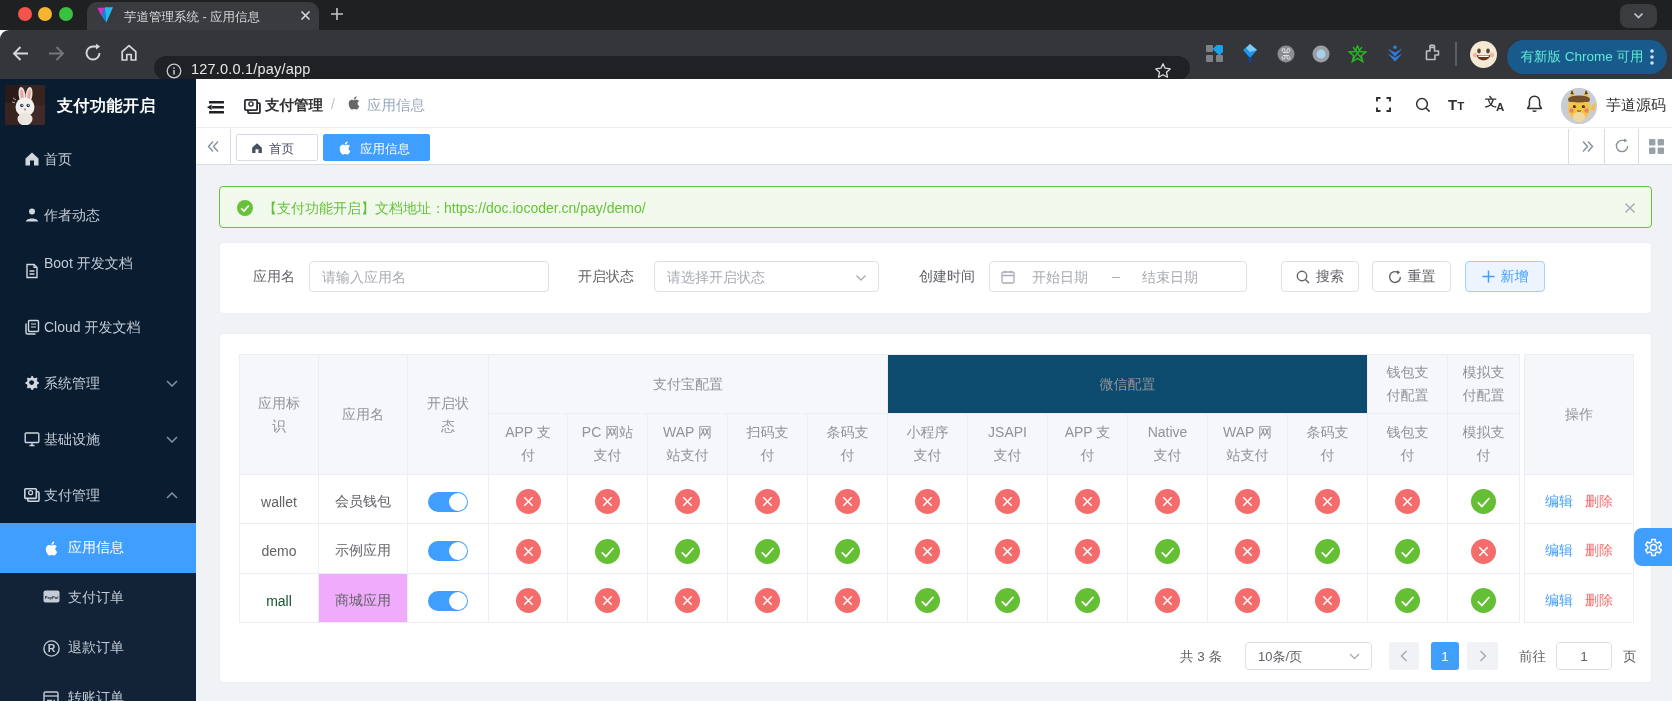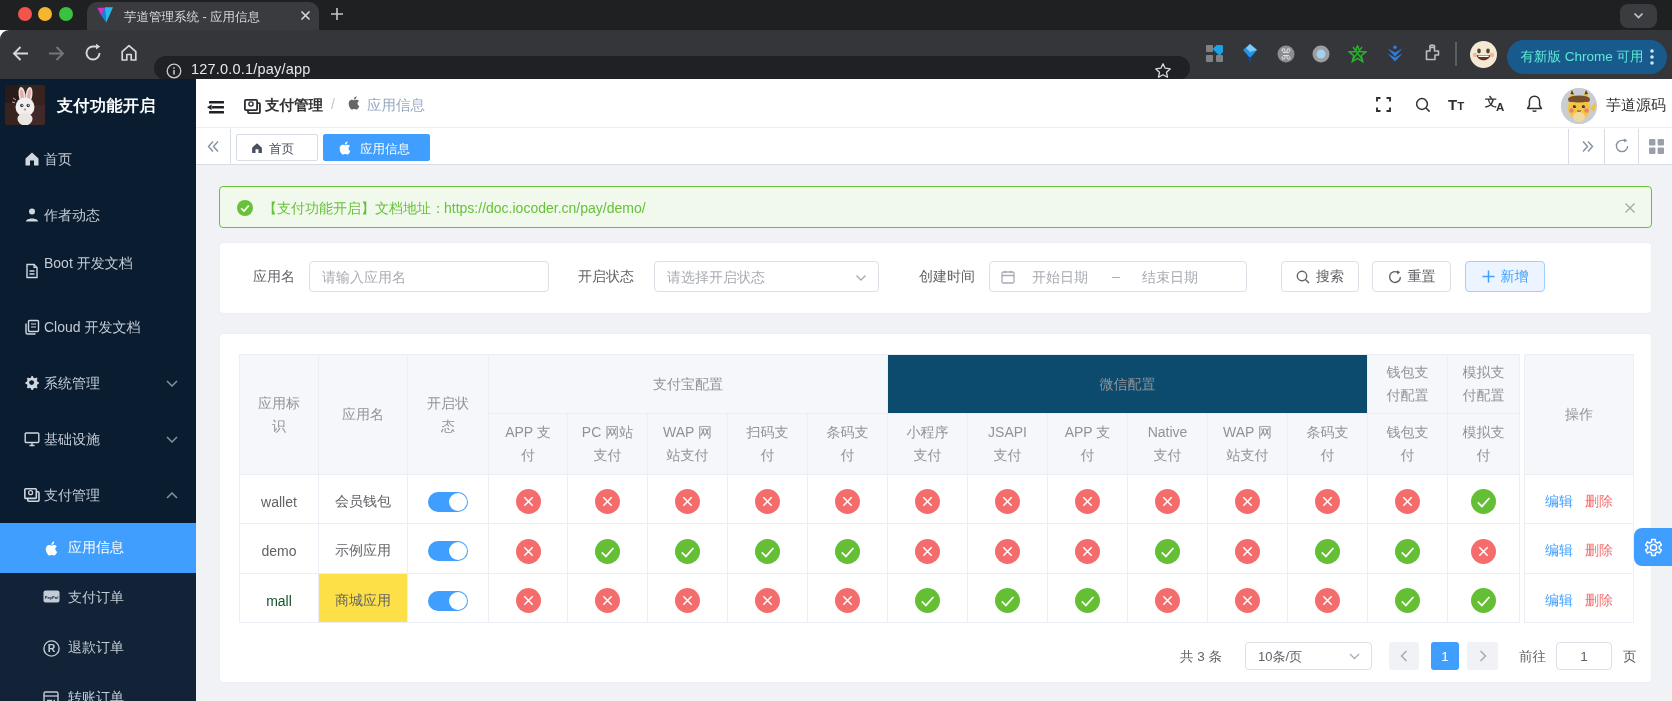--- a/index.html
+++ b/index.html
@@ -608,21 +608,21 @@
         <svg width="25" height="25" viewBox="0 0 25 25">
           <circle cx="12.5" cy="12.5" r="12.5" fill="#f56c6c"></circle>
           <path d="M8.3 8.3 L16.7 16.7 M16.7 8.3 L8.3 16.7" stroke="#fff" stroke-width="1.5"></path>
         </svg>
       </div>
       <div class="abs fx" style="left:1305px;top:190px;width:109px;height:50px;background:#fff;border-right:1px solid #ebeef5;border-bottom:1px solid #ebeef5;color:#606266;font-size:14px;padding-top:5px;">
         <span style="color:#409eff;">编辑</span>
         <span style="color:#f56c6c;margin-left:12px;">删除</span>
       </div>
       <div class="abs fx" style="left:20px;top:240px;width:79px;height:49px;background:#fff;border-right:1px solid #ebeef5;border-bottom:1px solid #ebeef5;color:#14532d;font-size:14px;padding-top:5px;">mall</div>
-      <div class="abs fx" style="left:99px;top:240px;width:89px;height:49px;background:#fde047;border-right:1px solid #ebeef5;border-bottom:1px solid #ebeef5;color:#606266;font-size:14px;padding-top:5px;">商城应用</div>
+      <div class="abs fx" style="left:99px;top:240px;width:89px;height:49px;background:#f0abfc;border-right:1px solid #ebeef5;border-bottom:1px solid #ebeef5;color:#606266;font-size:14px;padding-top:5px;">商城应用</div>
       <div class="abs fx" style="left:188px;top:240px;width:81px;height:49px;background:#fff;border-right:1px solid #ebeef5;border-bottom:1px solid #ebeef5;color:#606266;font-size:14px;padding-top:5px;">
         <div style="width:40px;height:20px;background:#409eff;border-radius:10px;position:relative;">
           <div style="position:absolute;right:1px;top:1px;width:18px;height:18px;background:#fff;border-radius:50%;"></div>
         </div>
       </div>
       <div class="abs fx" style="left:269px;top:240px;width:79px;height:49px;background:#fff;border-right:1px solid #ebeef5;border-bottom:1px solid #ebeef5;color:#606266;font-size:14px;padding-top:5px;">
         <svg width="25" height="25" viewBox="0 0 25 25">
           <circle cx="12.5" cy="12.5" r="12.5" fill="#f56c6c"></circle>
           <path d="M8.3 8.3 L16.7 16.7 M16.7 8.3 L8.3 16.7" stroke="#fff" stroke-width="1.5"></path>
         </svg>

